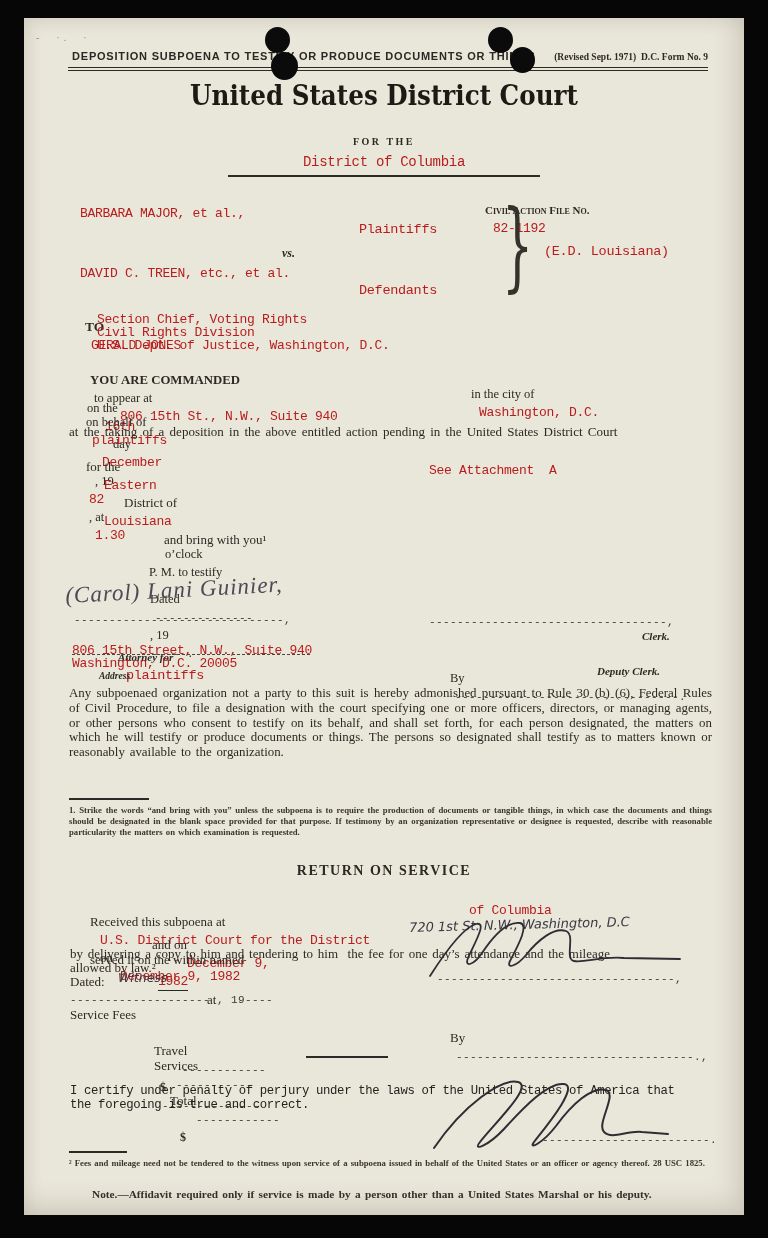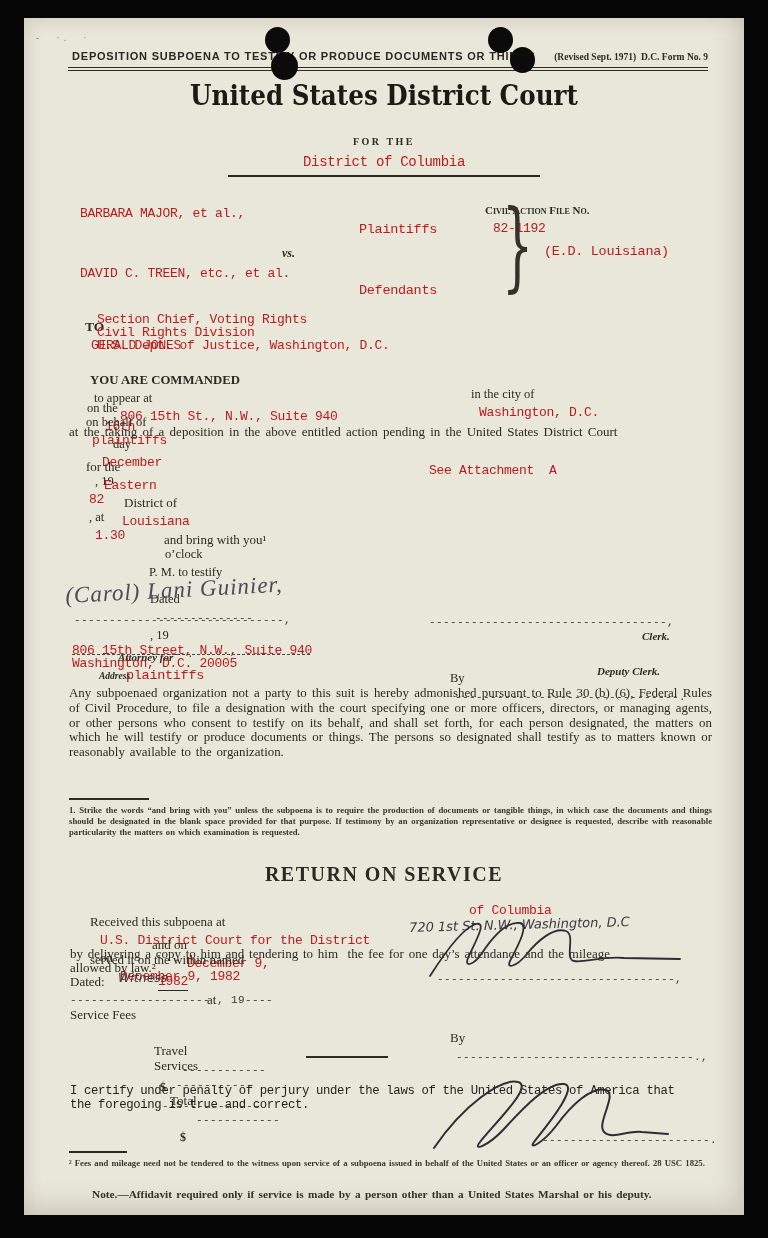--- a/index.html
+++ b/index.html
@@ -105,21 +105,21 @@
   <div class="l" style="left:46px;top:376px;">
     <span class="serif">on behalf of</span>
     <span class="mono" style="margin-left:6px;">plaintiffs</span>
   </div>
 
   <div class="l serif" style="left:45px;top:407px;font-size:13px;word-spacing:2px;">at the taking of a deposition in the above entitled action pending in the United States District Court</div>
   <div class="l" style="left:46px;top:421px;">
     <span class="serif" style="font-size:13px;">for the</span>
     <span class="mono" style="margin-left:18px;margin-top:13px;">Eastern</span>
     <span class="serif" style="margin-left:38px;font-size:13px;">District of</span>
-    <span class="mono" style="margin-left:36px;text-align:right;">Louisiana</span>
+    <span class="mono" style="margin-left:18px;text-align:right;">Louisiana</span>
     <span class="serif" style="margin-left:78px;font-size:13px;">and bring with you¹</span>
   </div>
   <div class="l mono" style="left:405px;top:446px;">See Attachment  A</div>
 
   <div class="l" style="left:110px;top:553px;">
     <span class="serif">Dated</span>
     <span class="fill" style="margin-left:5px;">--------------</span>
     <span class="serif">, 19</span>
     <span class="fill" style="margin-left:2px;">-----.</span>
   </div>
@@ -140,21 +140,21 @@
     <span class="serif">By</span>
     <span class="fill" style="margin-left:5px;">--------------------------------.</span>
   </div>
   <div class="l serif b it" style="left:573px;top:647px;font-size:11px;">Deputy Clerk.</div>
 
   <div class="l serif para" style="left:45px;top:668px;width:643px;font-size:12.9px;line-height:14.8px;word-spacing:1.6px;">Any subpoenaed organization not a party to this suit is hereby admonished pursuant to Rule 30 (b) (6), Federal Rules of Civil Procedure, to file a designation with the court specifying one or more officers, directors, or managing agents, or other persons who consent to testify on its behalf, and shall set forth, for each person designated, the matters on which he will testify or produce documents or things. The persons so designated shall testify as to matters known or reasonably available to the organization.</div>
 
   <div class="rule" style="left:45px;top:780px;width:80px;height:1.5px;"></div>
   <div class="l serif fn para" style="left:45px;top:787px;width:643px;">1. Strike the words “and bring with you” unless the subpoena is to require the production of documents or tangible things, in which case the documents and things should be designated in the blank space provided for that purpose. If testimony by an organization representative or designee is requested, describe with reasonable particularity the matters on which examination is requested.</div>
 
-  <div class="l center serif b" style="top:845px;font-size:20px;letter-spacing:1.5px;">RETURN ON SERVICE</div>
+  <div class="l center serif b" style="top:845px;font-size:14px;letter-spacing:1.5px;">RETURN ON SERVICE</div>
 
   <div class="l" style="left:50px;top:876px;">
     <span class="serif" style="font-size:13px;">Received this subpoena at</span>
     <span class="mono" style="margin-left:10px;">U.S. District Court for the District</span>
     <span class="serif" style="margin-left:10px;font-size:13px;">on</span>
     <span class="mono" style="margin-left:30px;">December 9, 1982</span>
   </div>
   <div class="l mono" style="left:445px;top:886px;">of Columbia</div>
 
   <div class="l" style="left:112px;top:899px;">

